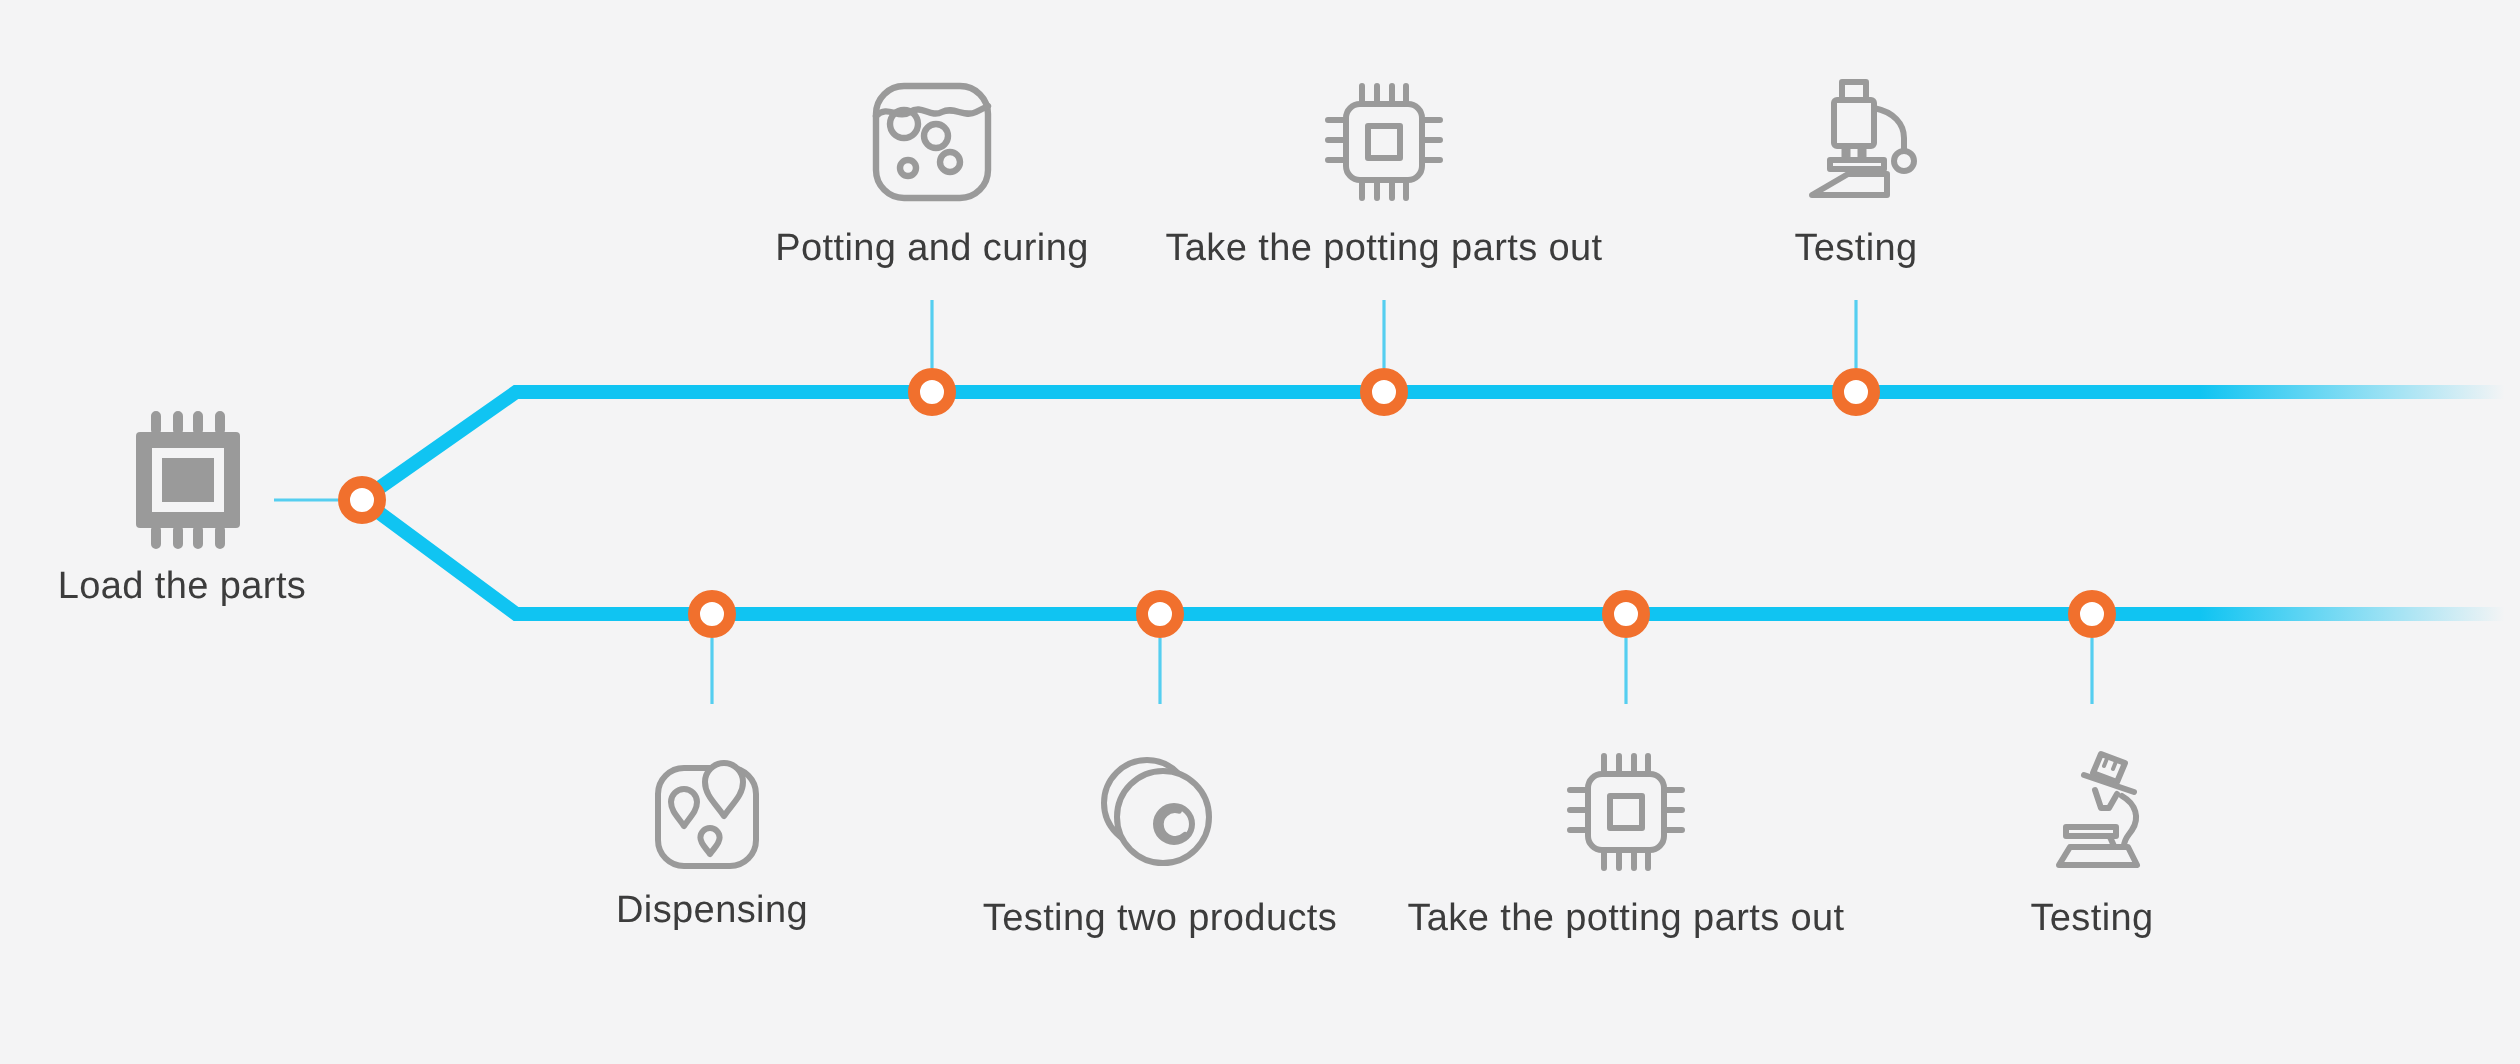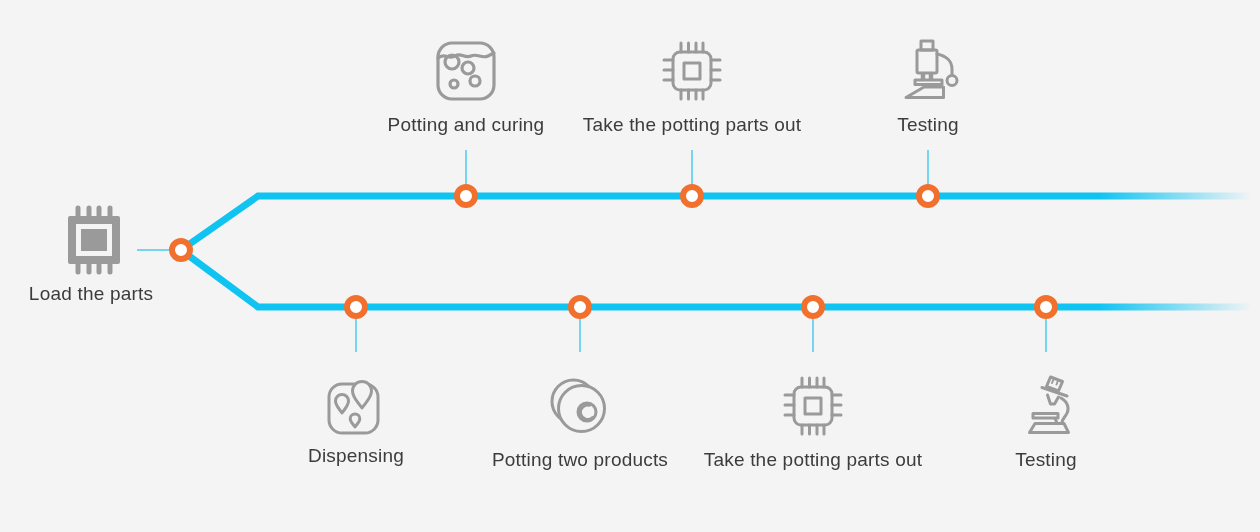--- a/index.html
+++ b/index.html
@@ -145,17 +145,17 @@
       <path d="M41,44.5 L43,49"></path>
       <path d="M15.5,58.5 L21,49.5 H50 L54.5,58.5 Z"></path>
     </g>
   </svg>
 
   <div class="label" style="left:466px;top:113px">Potting and curing</div>
   <div class="label" style="left:91px;top:282px">Load the parts</div>
   <div class="label" style="left:692px;top:113px">Take the potting parts out</div>
   <div class="label" style="left:928px;top:113px">Testing</div>
   <div class="label" style="left:356px;top:444px">Dispensing</div>
-  <div class="label" style="left:580px;top:448px">Potting two products</div>
+  <div class="label" style="left:580px;top:448px">Testing two products</div>
   <div class="label" style="left:813px;top:448px">Take the potting parts out</div>
   <div class="label" style="left:1046px;top:448px">Testing</div>
 
 </div>
 
 </body></html>

